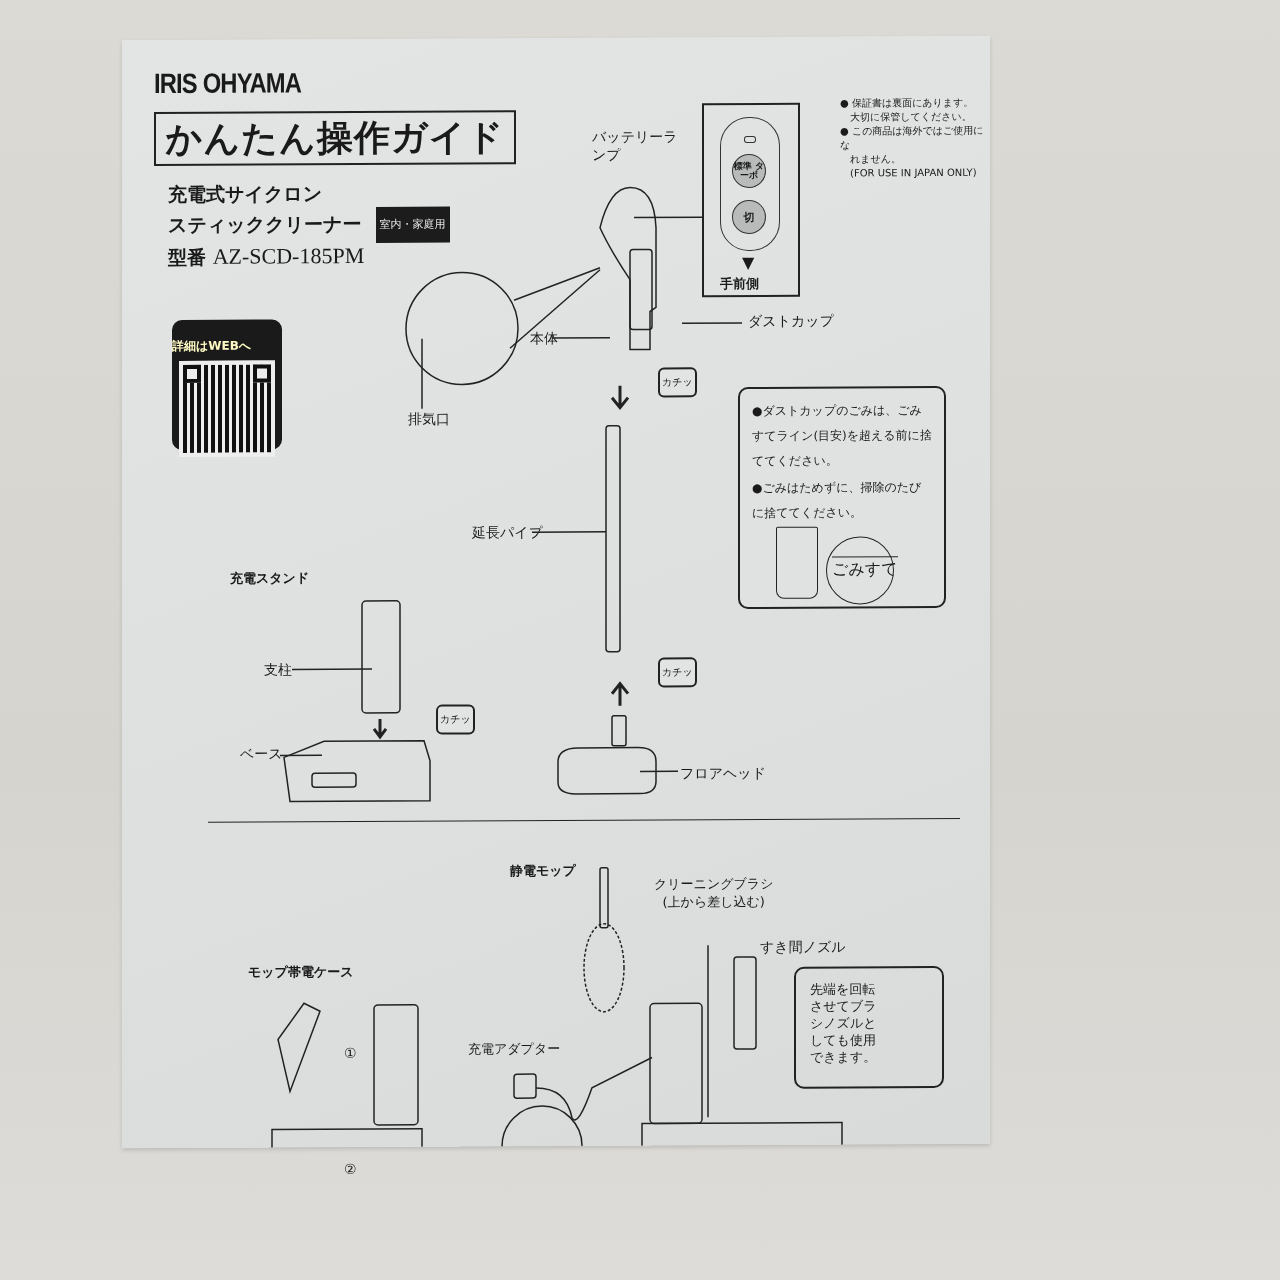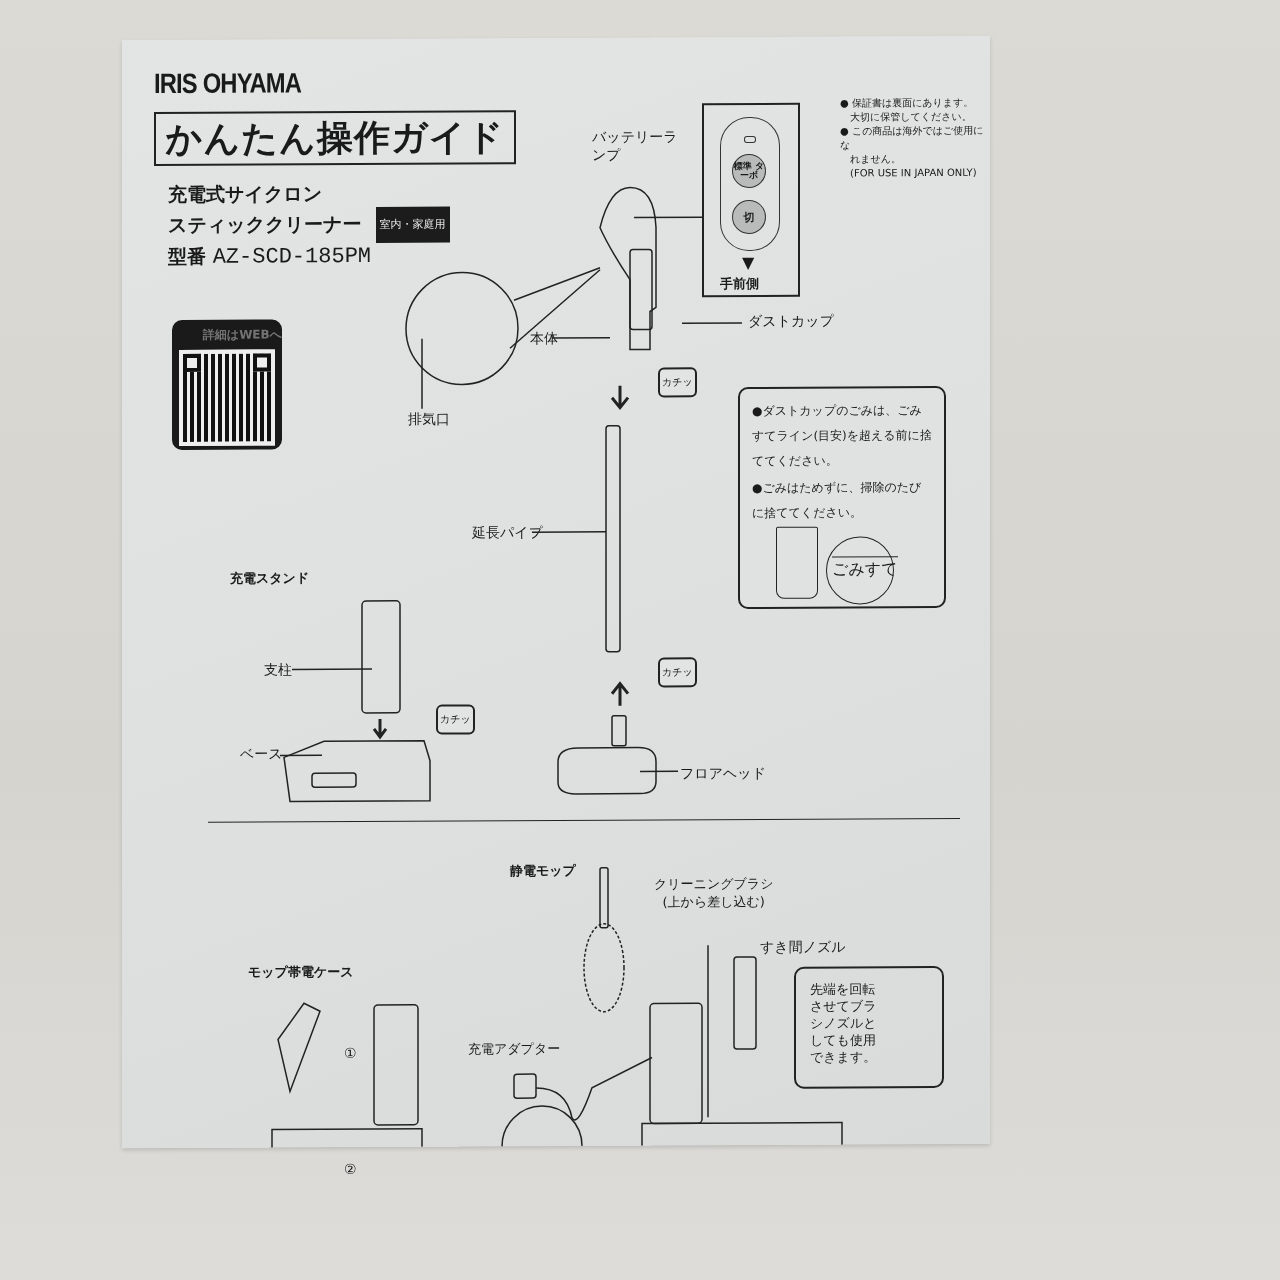--- a/index.html
+++ b/index.html
@@ -15,23 +15,23 @@
     background: linear-gradient(160deg,#e3e5e5 0%,#dfe1e1 50%,#d9dbdb 100%);
     box-shadow: 0 2px 4px rgba(0,0,0,0.15);
     transform: skewY(-0.3deg);
   }
   .abs { position:absolute; }
   .brand { left:32px; top:28px; font-family:"Liberation Sans", sans-serif; font-weight:bold; font-size:28px; letter-spacing:-1px; transform:scaleX(0.85); transform-origin:left; }
   .title-box { left:32px; top:72px; width:358px; height:50px; border:2px solid #222; display:flex; align-items:center; justify-content:center; font-weight:bold; font-size:36px; letter-spacing:1px; }
   .prod { left:46px; top:140px; font-weight:bold; font-size:19px; line-height:28px; }
   .badge { display:inline-block; background:#1c1c1c; color:#e8e8e8; font-size:11px; padding:4px 4px; margin-left:14px; vertical-align:middle; font-weight:normal; }
   .model { left:46px; top:204px; font-size:19px; font-weight:bold; }
-  .model .mnum { font-weight:normal; font-size:22px; font-family:Liberation Mono, monospace; }
+  .model .mnum { font-weight:normal; font-size:22px; font-family:Liberation Serif, serif; }
   .qr { left:50px; top:280px; width:110px; height:130px; background:#1a1a1a; border-radius:10px; }
-  .qr .qlabel { color:#737373; font-size:12px; font-weight:bold; text-align:right; margin-top:7px; }
+  .qr .qlabel { color:#fef9c3; font-size:12px; font-weight:bold; text-align:left; margin-top:18px; }
   .qr .qcode { margin:6px auto 0 auto; width:88px; height:88px; background:
       repeating-linear-gradient(90deg,#111 0 4px,#eee 4px 7px),
       #eee; position:relative; border:4px solid #eee; }
   .qr .qcode::before, .qr .qcode::after { content:""; position:absolute; width:18px; height:18px; border:4px solid #111; background:#eee; box-sizing:border-box; }
   .qr .qcode::before { left:0; top:0; }
   .qr .qcode::after { right:0; top:0; }
   .notes { left:718px; top:60px; font-size:10px; line-height:14px; }
   .panel { left:580px; top:66px; width:94px; height:190px; border:2px solid #222; }
   .panel .pill { position:absolute; left:16px; top:12px; width:58px; height:132px; border:1.5px solid #333; border-radius:29px;font-weight:bold; }
   .panel .lamp { position:absolute; left:23px; top:18px; width:10px; height:5px; border:1.5px solid #333; border-radius:3px; }

